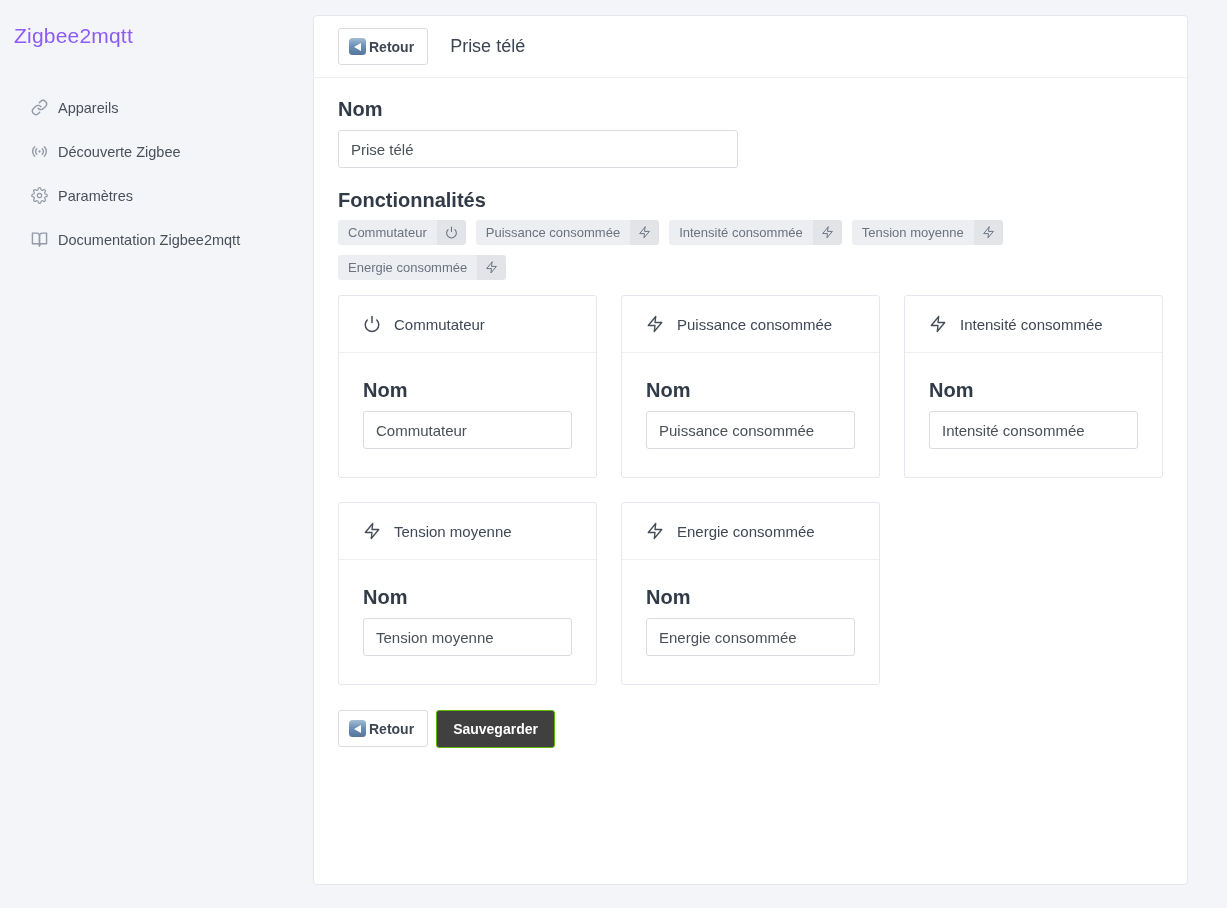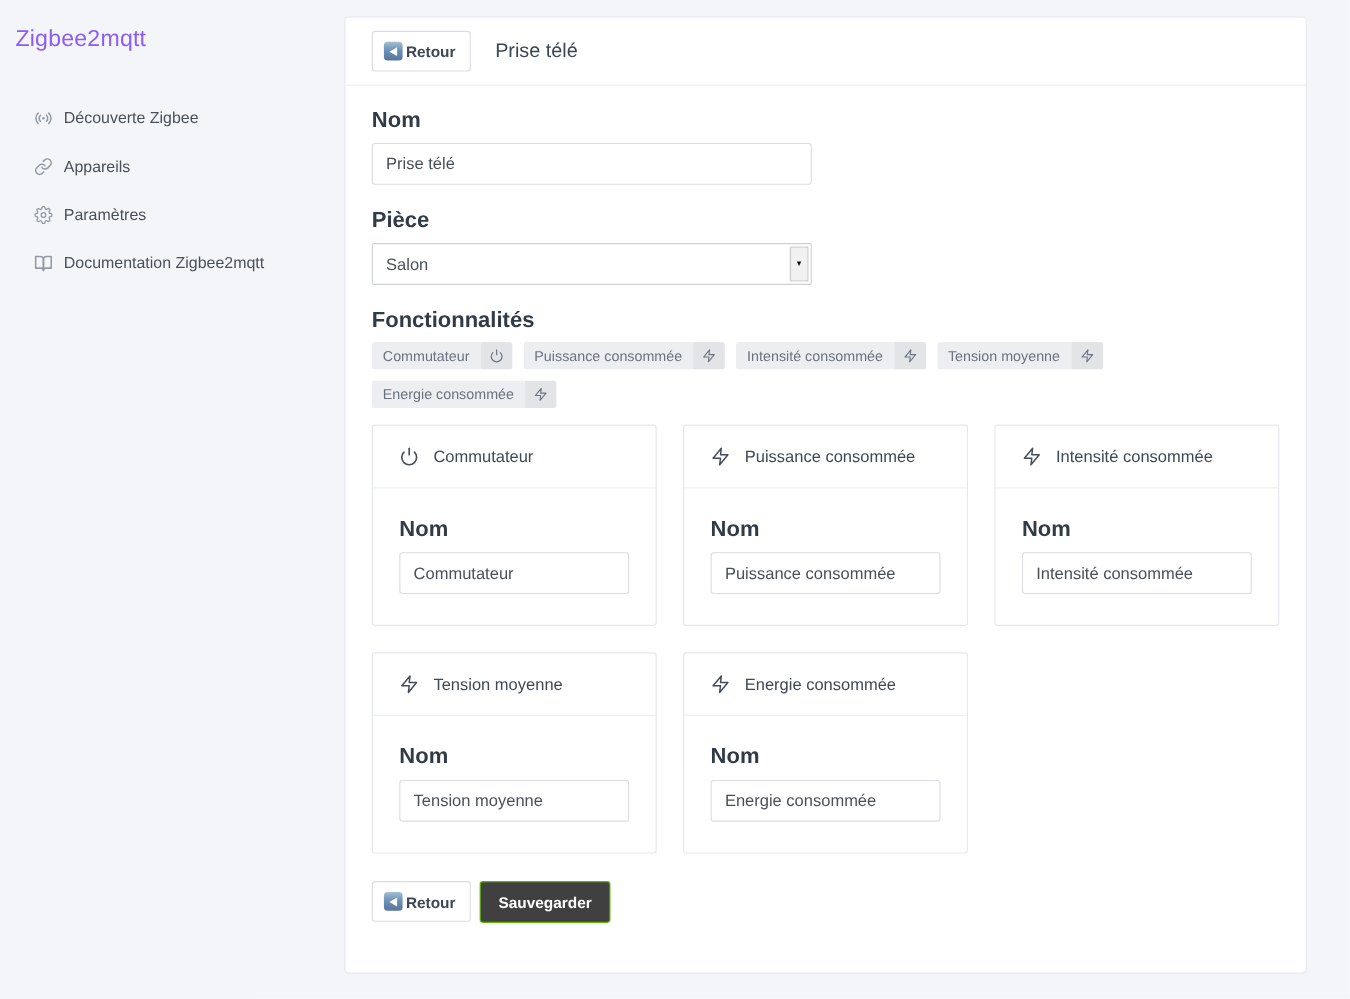--- a/index.html
+++ b/index.html
@@ -137,37 +137,37 @@
 <body>
 
 <div class="layout">
 
   <aside class="sidebar">
     <h1 class="app-title">Zigbee2mqtt</h1>
     <nav>
         <a class="side-item">
     <span class="side-icon">
             <svg viewBox="0 0 24 24" fill="none" stroke="currentColor" stroke-width="2" stroke-linecap="round" stroke-linejoin="round">
+              <path d="M10 13a5 5 0 0 0 7.54.54l3-3a5 5 0 0 0-7.07-7.07l-1.72 1.71"></path>
+              <path d="M14 11a5 5 0 0 0-7.54-.54l-3 3a5 5 0 0 0 7.07 7.07l1.71-1.71"></path>
+            </svg>
+          </span>
+    <span>Appareils</span>
+  </a>
+        <a class="side-item">
+    <span class="side-icon">
+            <svg viewBox="0 0 24 24" fill="none" stroke="currentColor" stroke-width="2" stroke-linecap="round" stroke-linejoin="round">
               <circle cx="12" cy="12" r="1.6" fill="currentColor" stroke="none"></circle>
               <path d="M15.9 8.1a5.5 5.5 0 0 1 0 7.8"></path>
               <path d="M8.1 15.9a5.5 5.5 0 0 1 0-7.8"></path>
               <path d="M18.8 5.2a9.5 9.5 0 0 1 0 13.6"></path>
               <path d="M5.2 18.8a9.5 9.5 0 0 1 0-13.6"></path>
             </svg>
           </span>
     <span>Découverte Zigbee</span>
-  </a>
-        <a class="side-item">
-    <span class="side-icon">
-            <svg viewBox="0 0 24 24" fill="none" stroke="currentColor" stroke-width="2" stroke-linecap="round" stroke-linejoin="round">
-              <path d="M10 13a5 5 0 0 0 7.54.54l3-3a5 5 0 0 0-7.07-7.07l-1.72 1.71"></path>
-              <path d="M14 11a5 5 0 0 0-7.54-.54l-3 3a5 5 0 0 0 7.07 7.07l1.71-1.71"></path>
-            </svg>
-          </span>
-    <span>Appareils</span>
   </a>
         <a class="side-item">
     <span class="side-icon">
             <svg viewBox="0 0 24 24" fill="none" stroke="currentColor" stroke-width="1.7" stroke-linecap="round" stroke-linejoin="round">
               <circle cx="12" cy="12" r="3"></circle>
               <path d="M19.4 15a1.65 1.65 0 0 0 .33 1.82l.06.06a2 2 0 0 1 0 2.83 2 2 0 0 1-2.83 0l-.06-.06a1.65 1.65 0 0 0-1.82-.33 1.65 1.65 0 0 0-1 1.51V21a2 2 0 0 1-2 2 2 2 0 0 1-2-2v-.09A1.65 1.65 0 0 0 9 19.4a1.65 1.65 0 0 0-1.82.33l-.06.06a2 2 0 0 1-2.83 0 2 2 0 0 1 0-2.83l.06-.06a1.65 1.65 0 0 0 .33-1.82 1.65 1.65 0 0 0-1.51-1H3a2 2 0 0 1-2-2 2 2 0 0 1 2-2h.09A1.65 1.65 0 0 0 4.6 9a1.65 1.65 0 0 0-.33-1.82l-.06-.06a2 2 0 0 1 0-2.83 2 2 0 0 1 2.83 0l.06.06a1.65 1.65 0 0 0 1.82.33H9a1.65 1.65 0 0 0 1-1.51V3a2 2 0 0 1 2-2 2 2 0 0 1 2 2v.09a1.65 1.65 0 0 0 1 1.51 1.65 1.65 0 0 0 1.82-.33l.06-.06a2 2 0 0 1 2.83 0 2 2 0 0 1 0 2.83l-.06.06a1.65 1.65 0 0 0-.33 1.82V9a1.65 1.65 0 0 0 1.51 1H21a2 2 0 0 1 2 2 2 2 0 0 1-2 2h-.09a1.65 1.65 0 0 0-1.51 1z"></path>
             </svg>
           </span>
     <span>Paramètres</span>
   </a>
@@ -195,29 +195,20 @@
       </div>
 
       <div class="panel-body">
 
 
         <div class="form-group">
           <label class="field-label">Nom</label>
           <input class="text-input" type="text" value="Prise télé" style="">
         </div>
 
-        <div class="form-group">
-          <label class="field-label">Pièce</label>
-          <div class="select-wrap">
-            <select class="select-native">
-              <option>Salon</option>
-            </select>
-            <span class="select-arrow">▼</span>
-          </div>
-        </div>
 
         <div class="form-group features-group">
           <label class="field-label">Fonctionnalités</label>
           <div class="badges">
               <span class="badge">
     <span class="badge-text">Commutateur</span>
     <span class="badge-icon">
                   <svg viewBox="0 0 24 24" fill="none" stroke="currentColor" stroke-width="2" stroke-linecap="round" stroke-linejoin="round">
                     <path d="M18.36 6.64a9 9 0 1 1-12.73 0"></path>
                     <line x1="12" y1="2" x2="12" y2="10"></line>

